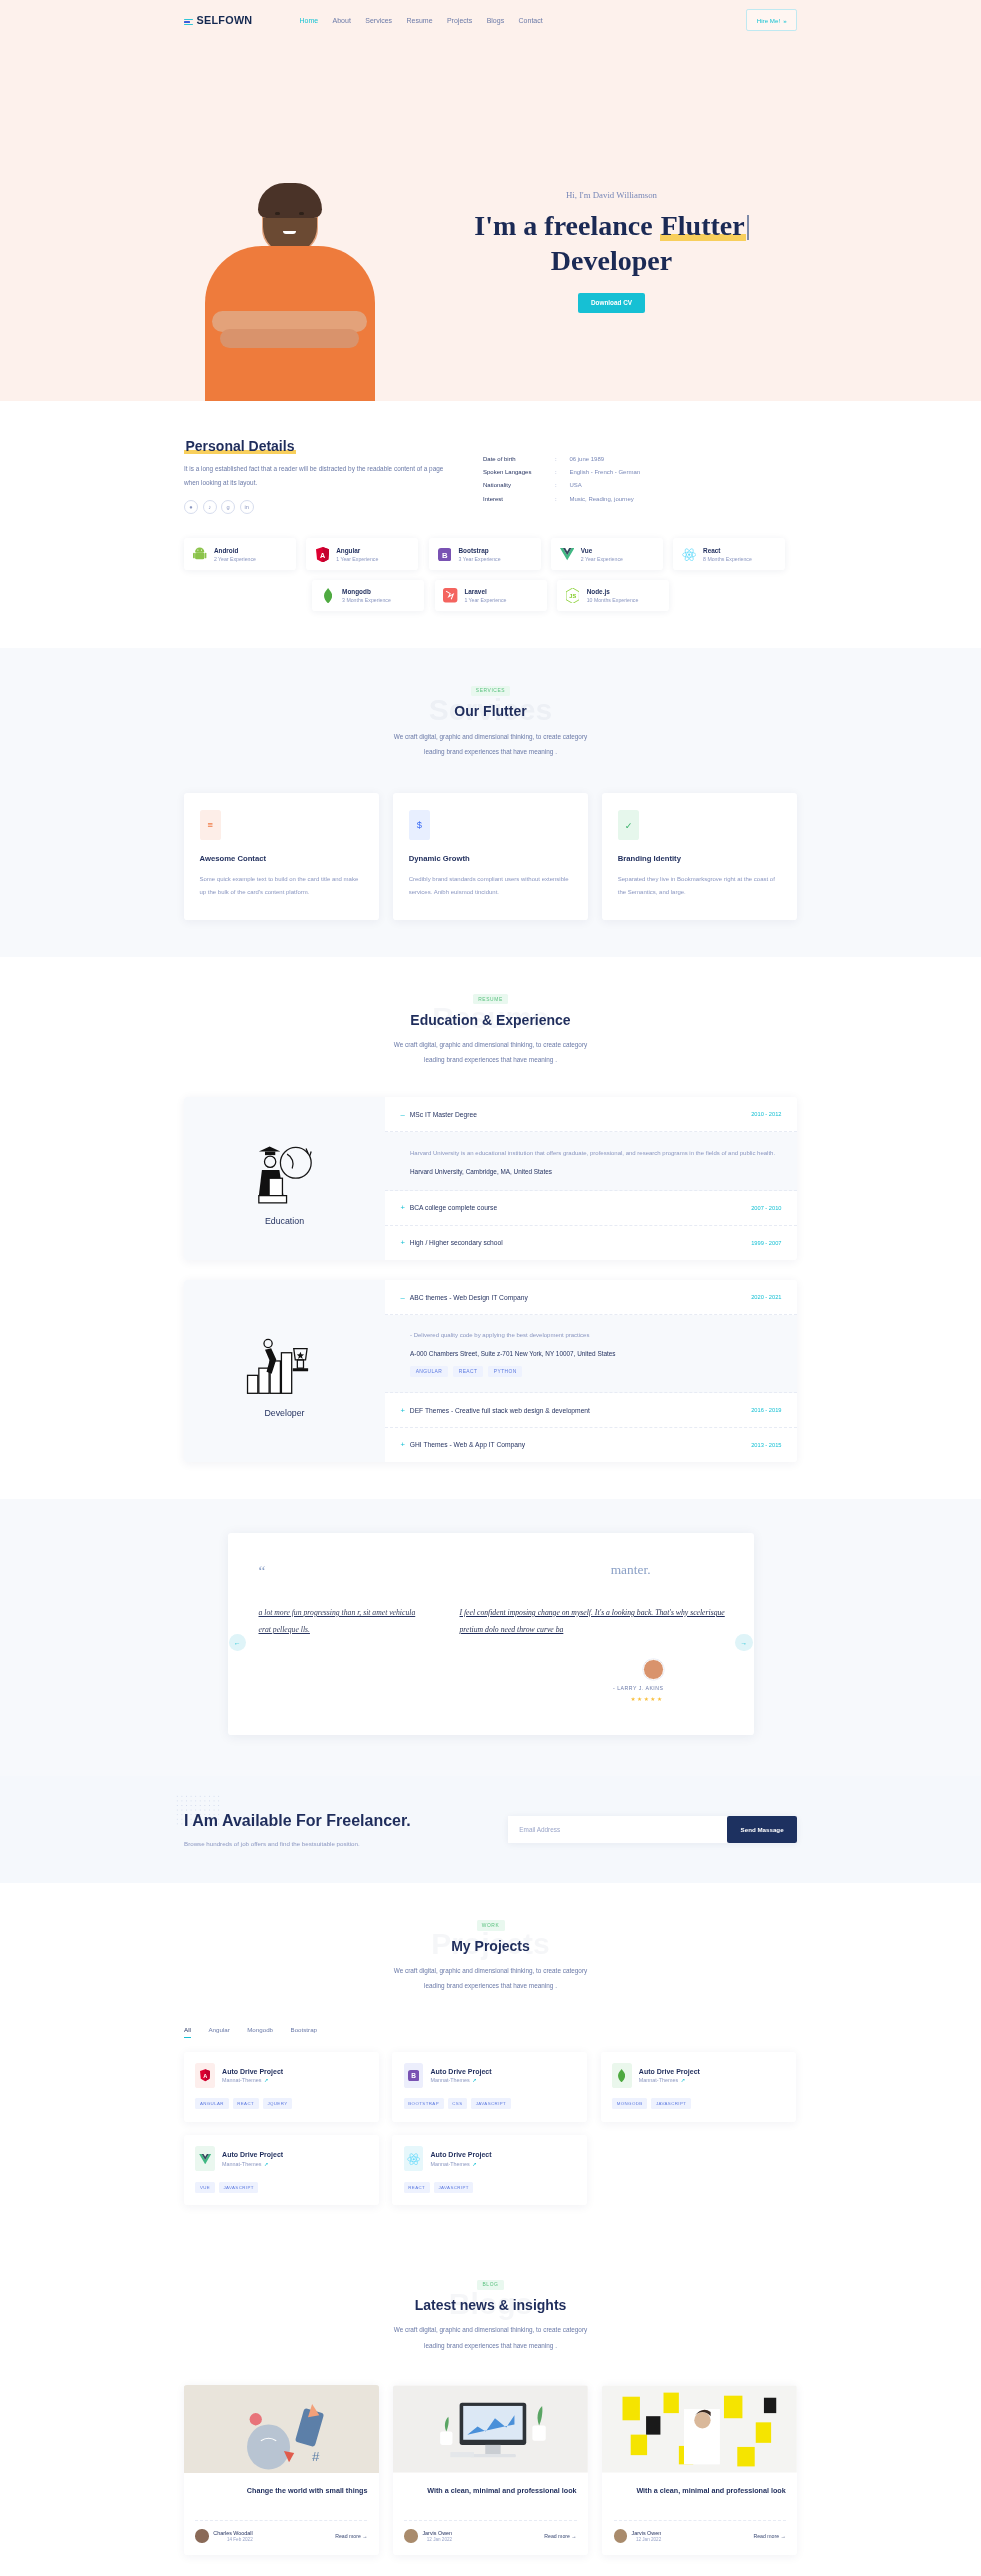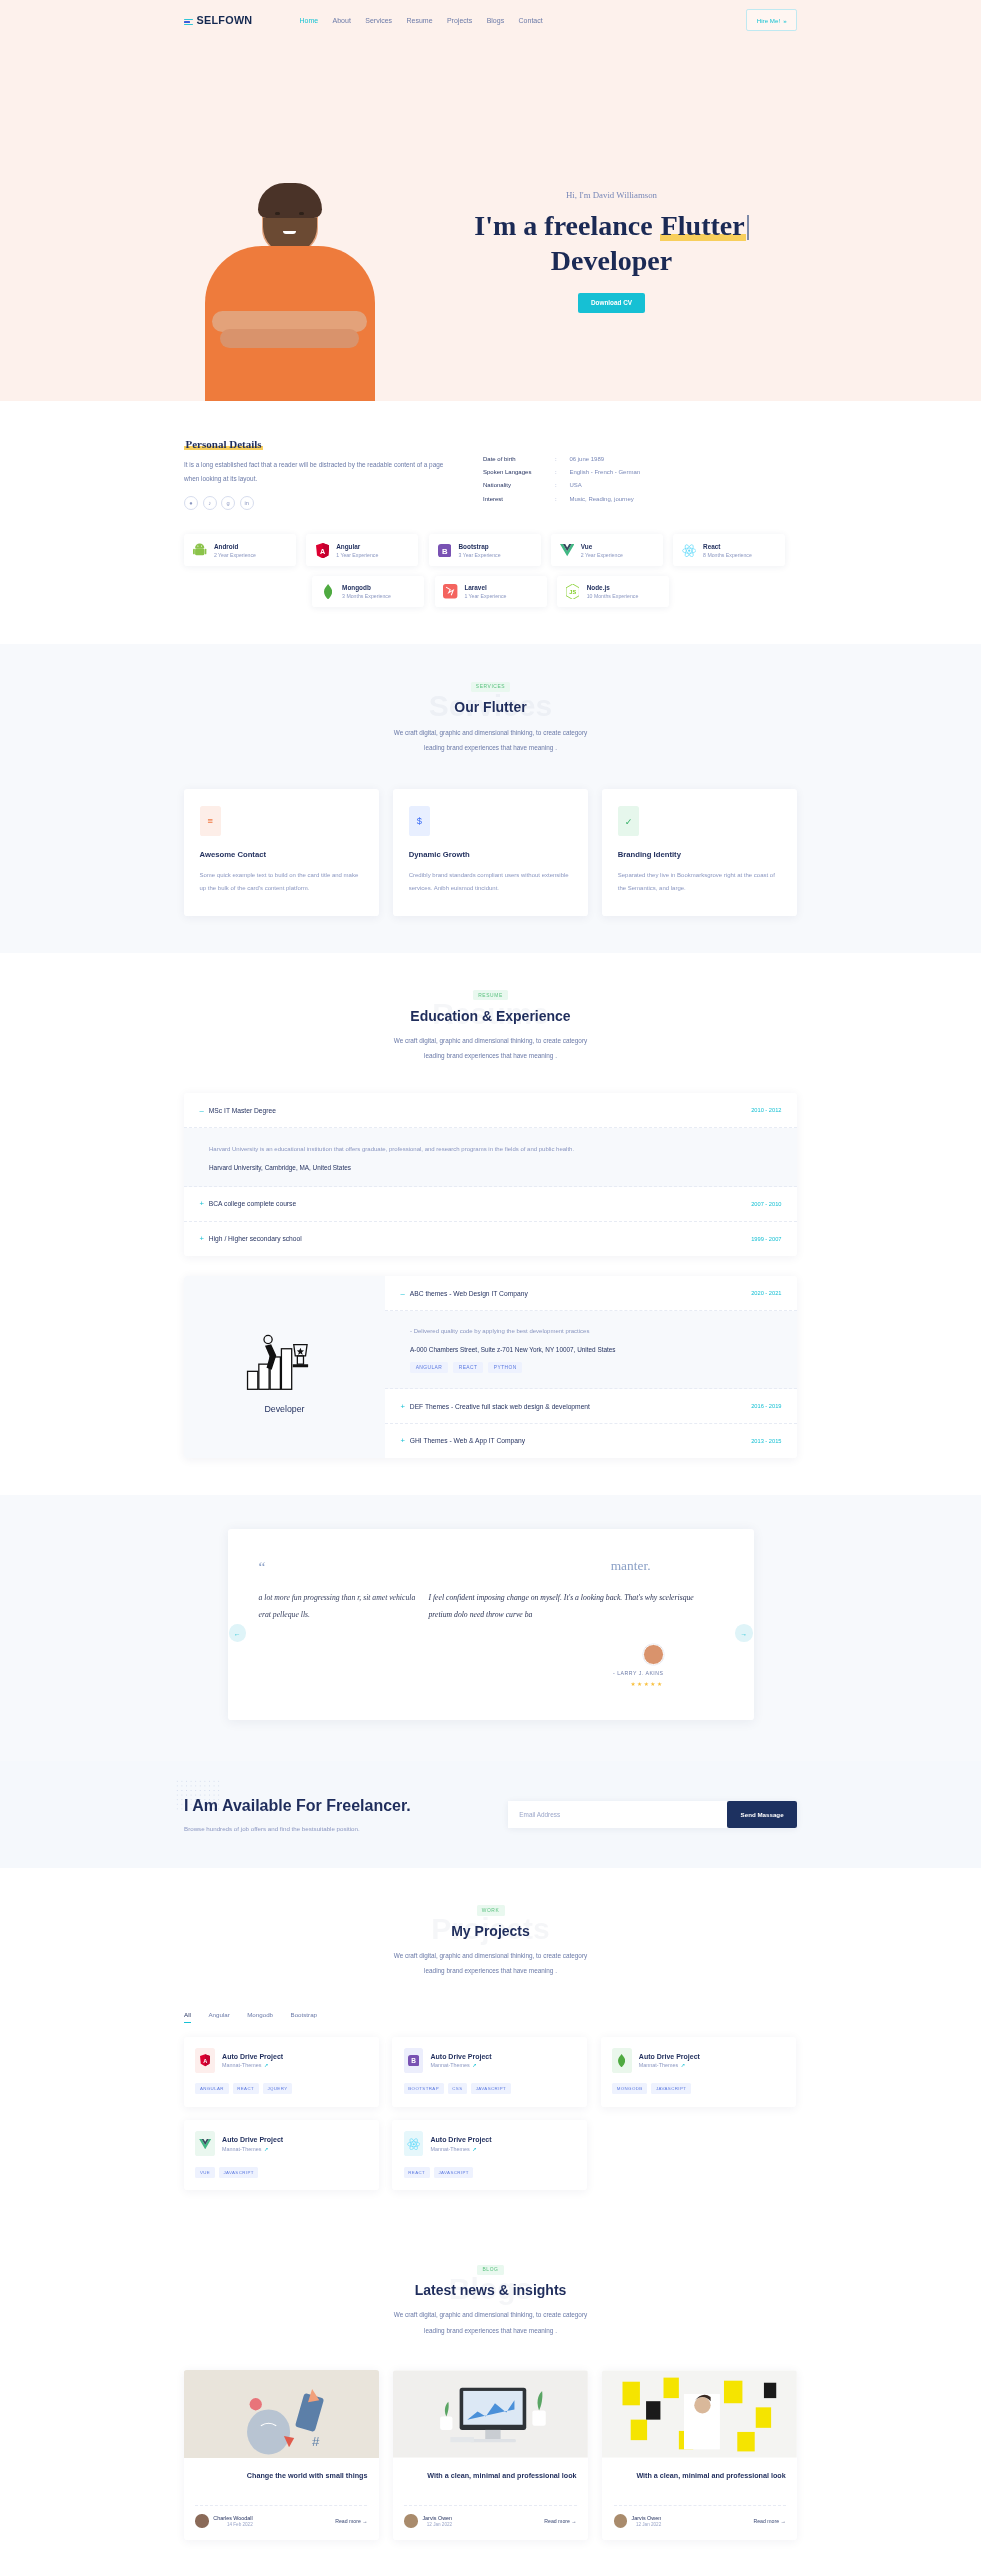--- a/index.html
+++ b/index.html
@@ -46,21 +46,21 @@
   .hero-greet { font-family: "Liberation Serif", serif; font-size: 8.8px; color: #7a89b8; margin-bottom: 8.2px; }
   .hero-title { font-family: "Liberation Serif", serif; font-size: 28px; font-weight: bold; line-height: 1.25; color: #1b2a55; }
   .hl { background: linear-gradient(to top, #f8cf5c 0 7.2px, transparent 7.2px 100%); padding: 0 1px; }
   .caret { display: inline-block; width: 1.5px; height: 25px; background: #7e8ba8; vertical-align: -4.6px; margin-left: 1.5px; }
   .dl-cv { margin-top: 14.4px; display: inline-block; background: #16c0d4; color: #fff; border: 0; border-radius: 2.1px; padding: 6.7px 13.4px; font-size: 6.4px; font-weight: bold; cursor: pointer; }
 
   
   .section { padding: 37px 0; }
   .pd-row { display: flex; gap: 31px; }
   .pd-left { width: 268px; }
-  h2.hl-title { font-size: 11px; display: inline-block; background: linear-gradient(to top, #f8cf5c 0 3.6px, transparent 3.6px 100%); padding: 0 1.5px; margin-bottom: 8.2px; font-family: Liberation Serif, serif; }
+  h2.hl-title { font-size: 14px; display: inline-block; background: linear-gradient(to top, #f8cf5c 0 3.6px, transparent 3.6px 100%); padding: 0 1.5px; margin-bottom: 8.2px; }
   .pd-left p { font-size: 6.4px; line-height: 2.1; color: #6b7aa8; }
   .socials { display: flex; gap: 4.6px; margin-top: 11.3px; }
   .socials span { width: 14px; height: 14px; border: 0.5px solid #d7ddee; border-radius: 50%; display: flex; align-items: center; justify-content: center; font-size: 5.7px; color: #8b97c1; cursor: pointer; }
   .pd-right { padding-top: 14.4px; }
   .pd-right table { border-collapse: collapse; }
   .pd-right td { font-size: 6px; padding: 3.6px 0; vertical-align: top; }
   .pd-right td.k { color: #1f2d5c; width: 72px; }
   .pd-right td.c { width: 14.4px; color: #8b97c1; }
   .pd-right td.v { color: #7a89b8; }
 
@@ -102,21 +102,21 @@
   .acc-head .yr { margin-left: auto; font-size: 5.7px; color: #16c0d4; }
   .acc-body { background: #f7f9fc; padding: 14.4px 15.5px 15.5px 25px; border-bottom: 0.5px dashed #e7ebf4; }
   .acc-body p.d { font-size: 6px; color: #8b97c1; line-height: 2.3; }
   .acc-body p.loc { font-size: 6.4px; margin-top: 7.2px; }
   .tags { display: flex; gap: 5.2px; margin-top: 8.2px; }
   .tag { background: #eef2fe; color: #5b79e0; font-size: 4.9px; letter-spacing: 0.4px; padding: 3.1px 5.7px; border-radius: 1.5px; }
 
   
   .testi-wrap { background: #fff; border-radius: 3.1px; box-shadow: 0 1.5px 11.3px rgba(30,40,80,.07); margin: 0 auto; width: 526px; padding: 29px 0 33px; position: relative; overflow: hidden; }
   .testi-logo { font-family: "Liberation Serif", serif; font-size: 13.4px; color: #8ba0c6; text-align: right; padding-right: 72px; }
-  .testi-track { display: flex; margin-top: 14px; padding: 0 31px; }
+  .testi-track { display: flex; gap: 31px; margin-top: 25px; padding: 0 31px; text-decoration: underline; }
   .testi { font-family: "Liberation Serif", serif; font-style: italic; font-size: 7.7px; line-height: 2.2; color: #2a3354; flex: none; width: 289px; }
   .testi.partial { width: 170px; opacity: .95; }
   .testi-foot { display: flex; flex-direction: column; align-items: center; margin-top: 20.6px; }
   .testi-av { width: 20.6px; height: 20.6px; border-radius: 50%; background: #d9936c; border: 1px solid #fff; box-shadow: 0 0 0 0.5px #e4e9f4; }
   .testi-name { font-size: 5.2px; letter-spacing: 0.5px; color: #6b7aa8; margin-top: 5.2px; }
   .stars { color: #f8bf3c; font-size: 5.7px; letter-spacing: 1.5px; margin-top: 4.6px; }
   .nav-arrow { position: absolute; top: 50%; width: 17.5px; height: 17.5px; border-radius: 50%; background: #dff4f8; color: #16c0d4; display: flex; align-items: center; justify-content: center; font-size: 6.7px; cursor: pointer; }
   .nav-arrow.l { left: 1px; } .nav-arrow.r { right: 1px; }
 
   
@@ -403,20 +403,34 @@
   <div class="wrap">
     <div class="sechead">
       <span class="chip">RESUME</span>
       <div class="ghost">Resume</div>
       <h3>Education &amp; Experience</h3>
       <p><span>We craft digital, graphic and dimensional thinking, to create category</span><br>
          <span>leading brand experiences that have meaning .</span></p>
     </div>
 
     <div class="resume-card">
+      <div class="resume-side">
+        <svg class="art" viewBox="0 0 180 150">
+          <circle cx="112" cy="62" r="30" fill="none" stroke="#1a1a1a" stroke-width="2.5"></circle>
+          <path d="M95 45a22 22 0 0 1 10 28" fill="none" stroke="#1a1a1a" stroke-width="2.5"></path>
+          <path d="M40 40h42l-21-10z" fill="#111"></path>
+            <rect x="52" y="40" width="20" height="7" fill="#111"></rect>
+          <circle cx="62" cy="60" r="11" fill="none" stroke="#111" stroke-width="2.5"></circle>
+          <path d="M46 76h34l8 50H40z" fill="#111"></path>
+          <rect x="60" y="92" width="26" height="34" fill="#fff" stroke="#111" stroke-width="2.5"></rect>
+          <path d="M40 126h54v14H40z" fill="#fff" stroke="#111" stroke-width="2.5"></path>
+          <path d="M132 34l4 10M142 40l-3 9" stroke="#111" stroke-width="2.5"></path>
+        </svg>
+        <div class="lbl">Education</div>
+      </div>
       <div class="resume-items">
         <div class="acc-head">
           <span class="pm">–</span>
           <span class="tt">MSc IT Master Degree</span>
           <span class="yr">2010 - 2012</span>
         </div>
         <div class="acc-body">
           <p class="d">Harvard University is an educational institution that offers graduate, professional, and research programs in the fields of and public health.</p>
           <p class="loc">Harvard University, Cambridge, MA, United States</p>
         </div>

